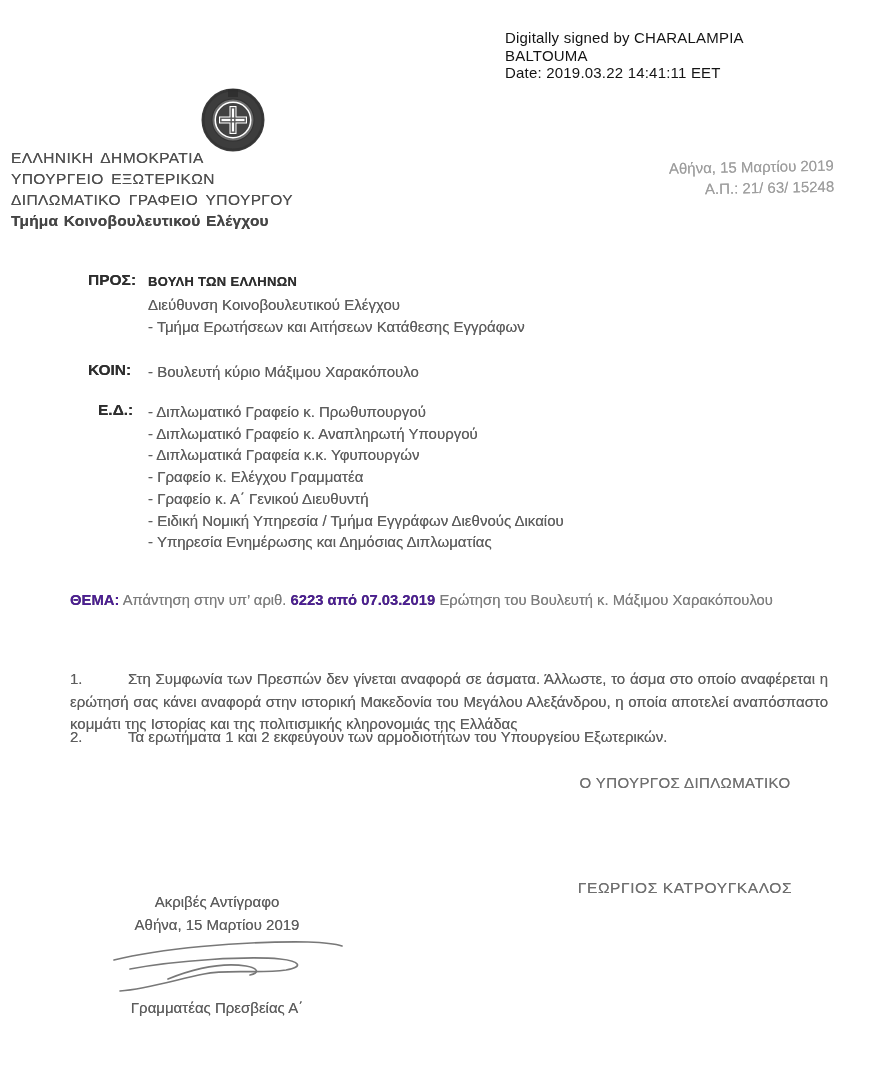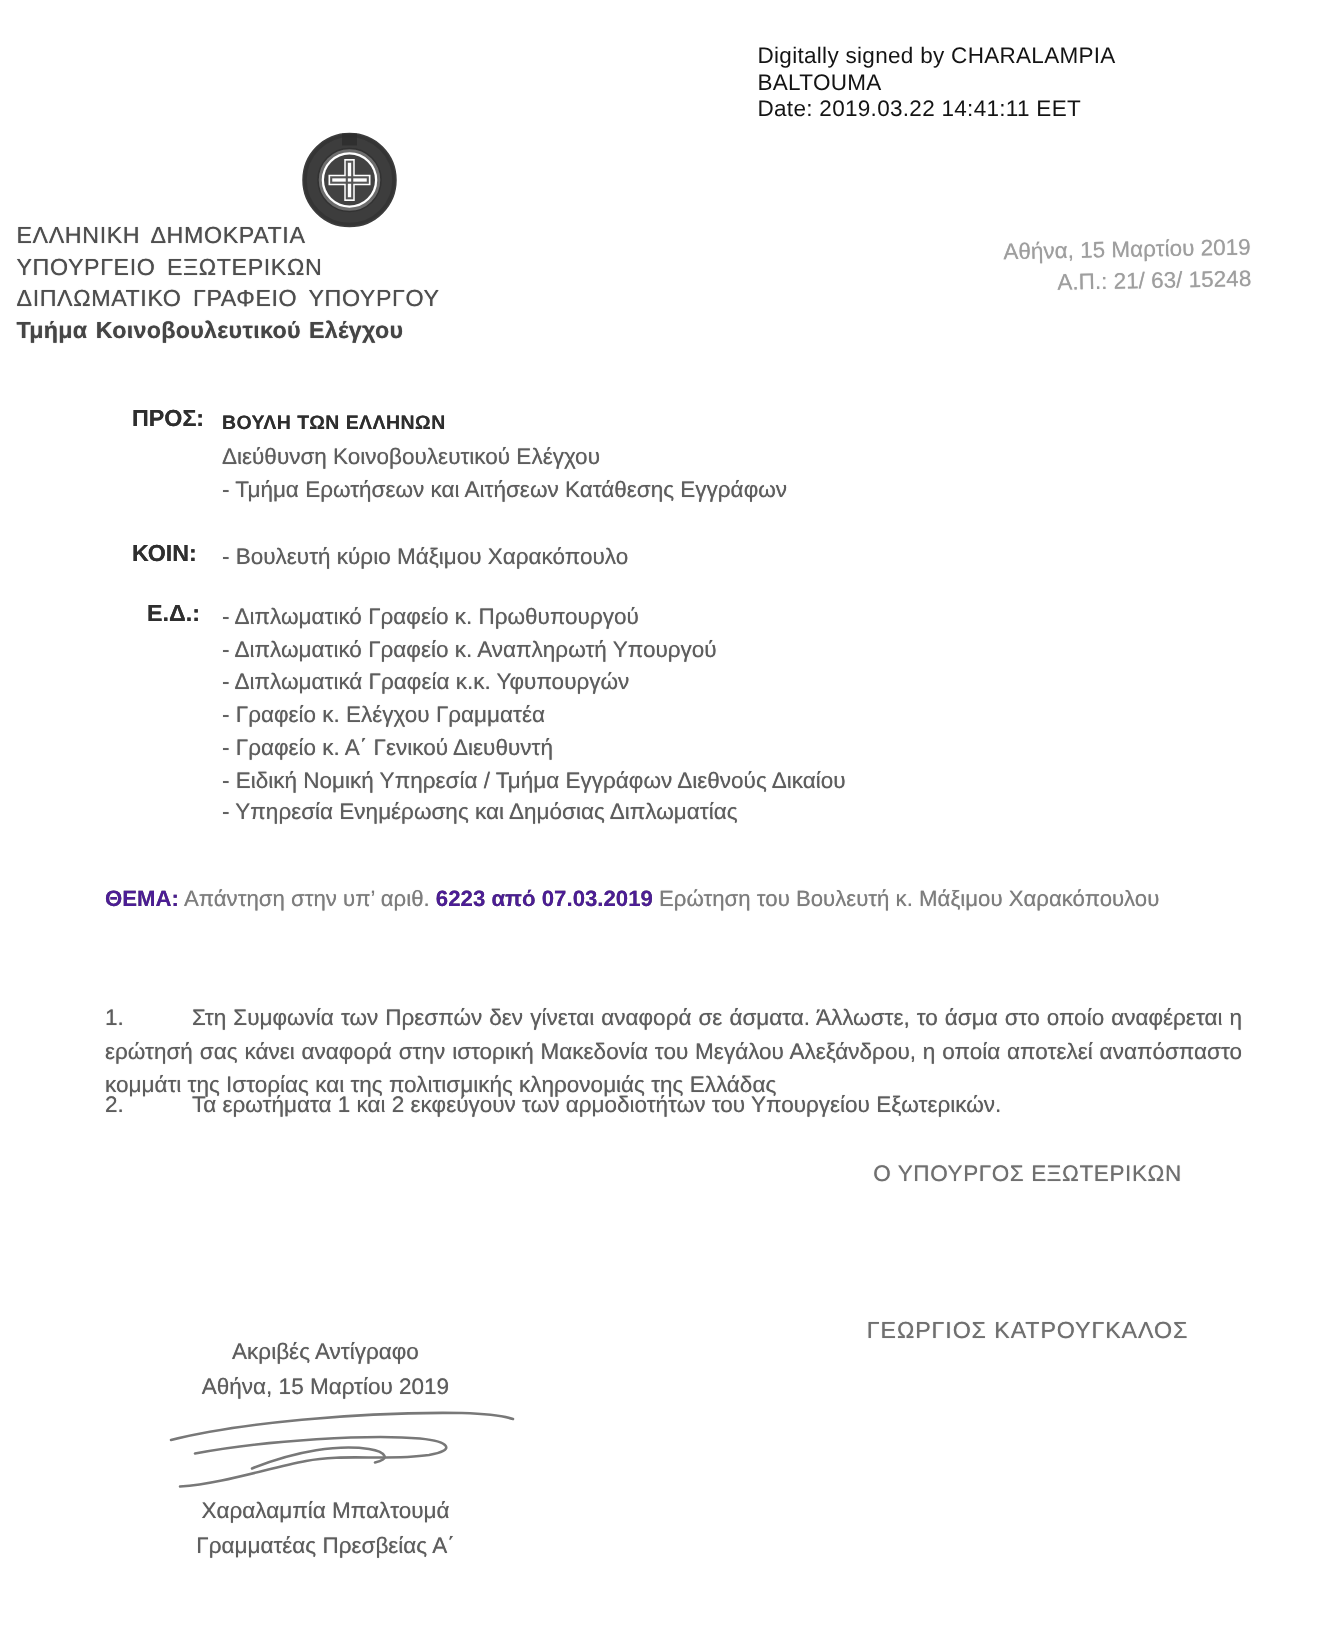--- a/index.html
+++ b/index.html
@@ -133,34 +133,33 @@
 </div>
 
 <div class="abs para p1 scan">
   <span class="pnum">1.</span><span>Στη Συμφωνία των Πρεσπών δεν γίνεται αναφορά σε άσματα. Άλλωστε, το άσμα στο οποίο αναφέρεται η ερώτησή σας κάνει αναφορά στην ιστορική Μακεδονία του Μεγάλου Αλεξάνδρου, η οποία αποτελεί αναπόσπαστο κομμάτι της Ιστορίας και της πολιτισμικής κληρονομιάς της Ελλάδας</span>
 </div>
 
 <div class="abs para p2 scan">
   <span class="pnum">2.</span><span>Τα ερωτήματα 1 και 2 εκφεύγουν των αρμοδιοτήτων του Υπουργείου Εξωτερικών.</span>
 </div>
 
-<div class="abs minister-title">Ο ΥΠΟΥΡΓΟΣ ΕΞΩΤΕΡΙΚΩΝ</div>
+<div class="abs minister-title">Ο ΥΠΟΥΡΓΟΣ ΔΙΠΛΩΜΑΤΙΚΟ</div>
 <div class="abs minister-name">ΓΕΩΡΓΙΟΣ ΚΑΤΡΟΥΓΚΑΛΟΣ</div>
 
 <div class="abs cert-top scan">
   <div>Ακριβές Αντίγραφο</div>
   <div>Αθήνα, 15 Μαρτίου 2019</div>
 </div>
 
 <div class="abs cert-sig">
   <svg width="238" height="62" viewBox="0 0 238 62">
     <g fill="none" stroke="#787878" stroke-width="1.7" stroke-linecap="round">
       <path d="M6,27 C50,16 130,8 200,9 C215,9.5 228,11 234,13"></path>
       <path d="M22,36 C70,27 140,23 172,26 C192,28 196,34 178,37 C150,41 120,36 96,41 C70,46 40,56 12,58"></path>
       <path d="M60,46 C90,34 118,30 138,33 C150,35 152,40 142,42"></path>
     </g>
   </svg>
 </div>
 
 <div class="abs cert-bottom scan">
-  <div>Χαραλαμπία Μπαλτουμά</div>
   <div>Γραμματέας Πρεσβείας Α΄</div>
 </div>
 
 </body></html>

